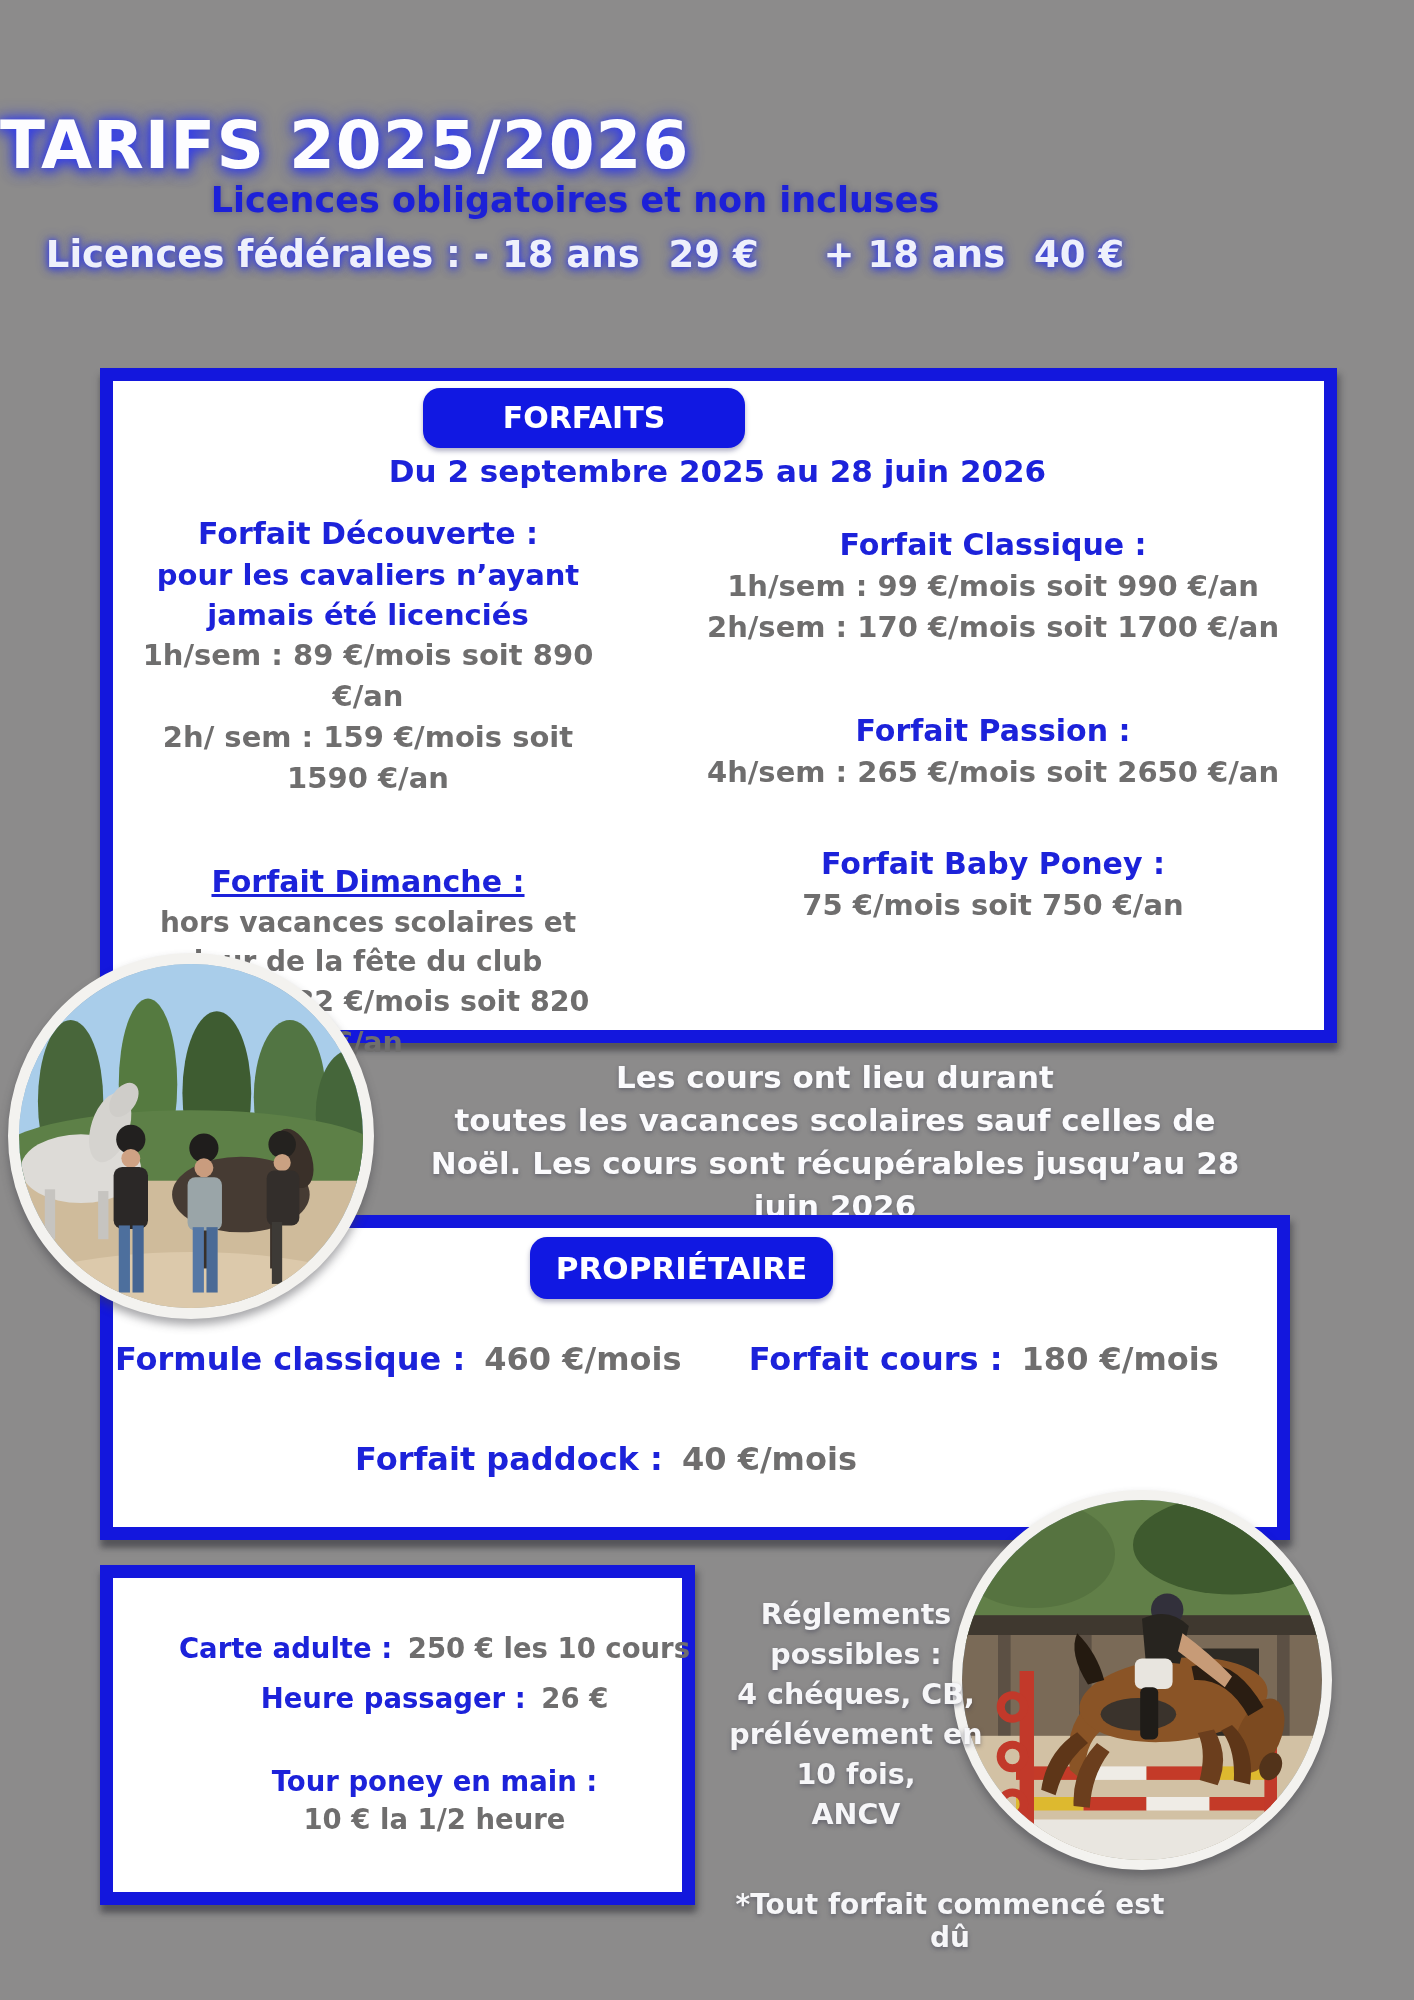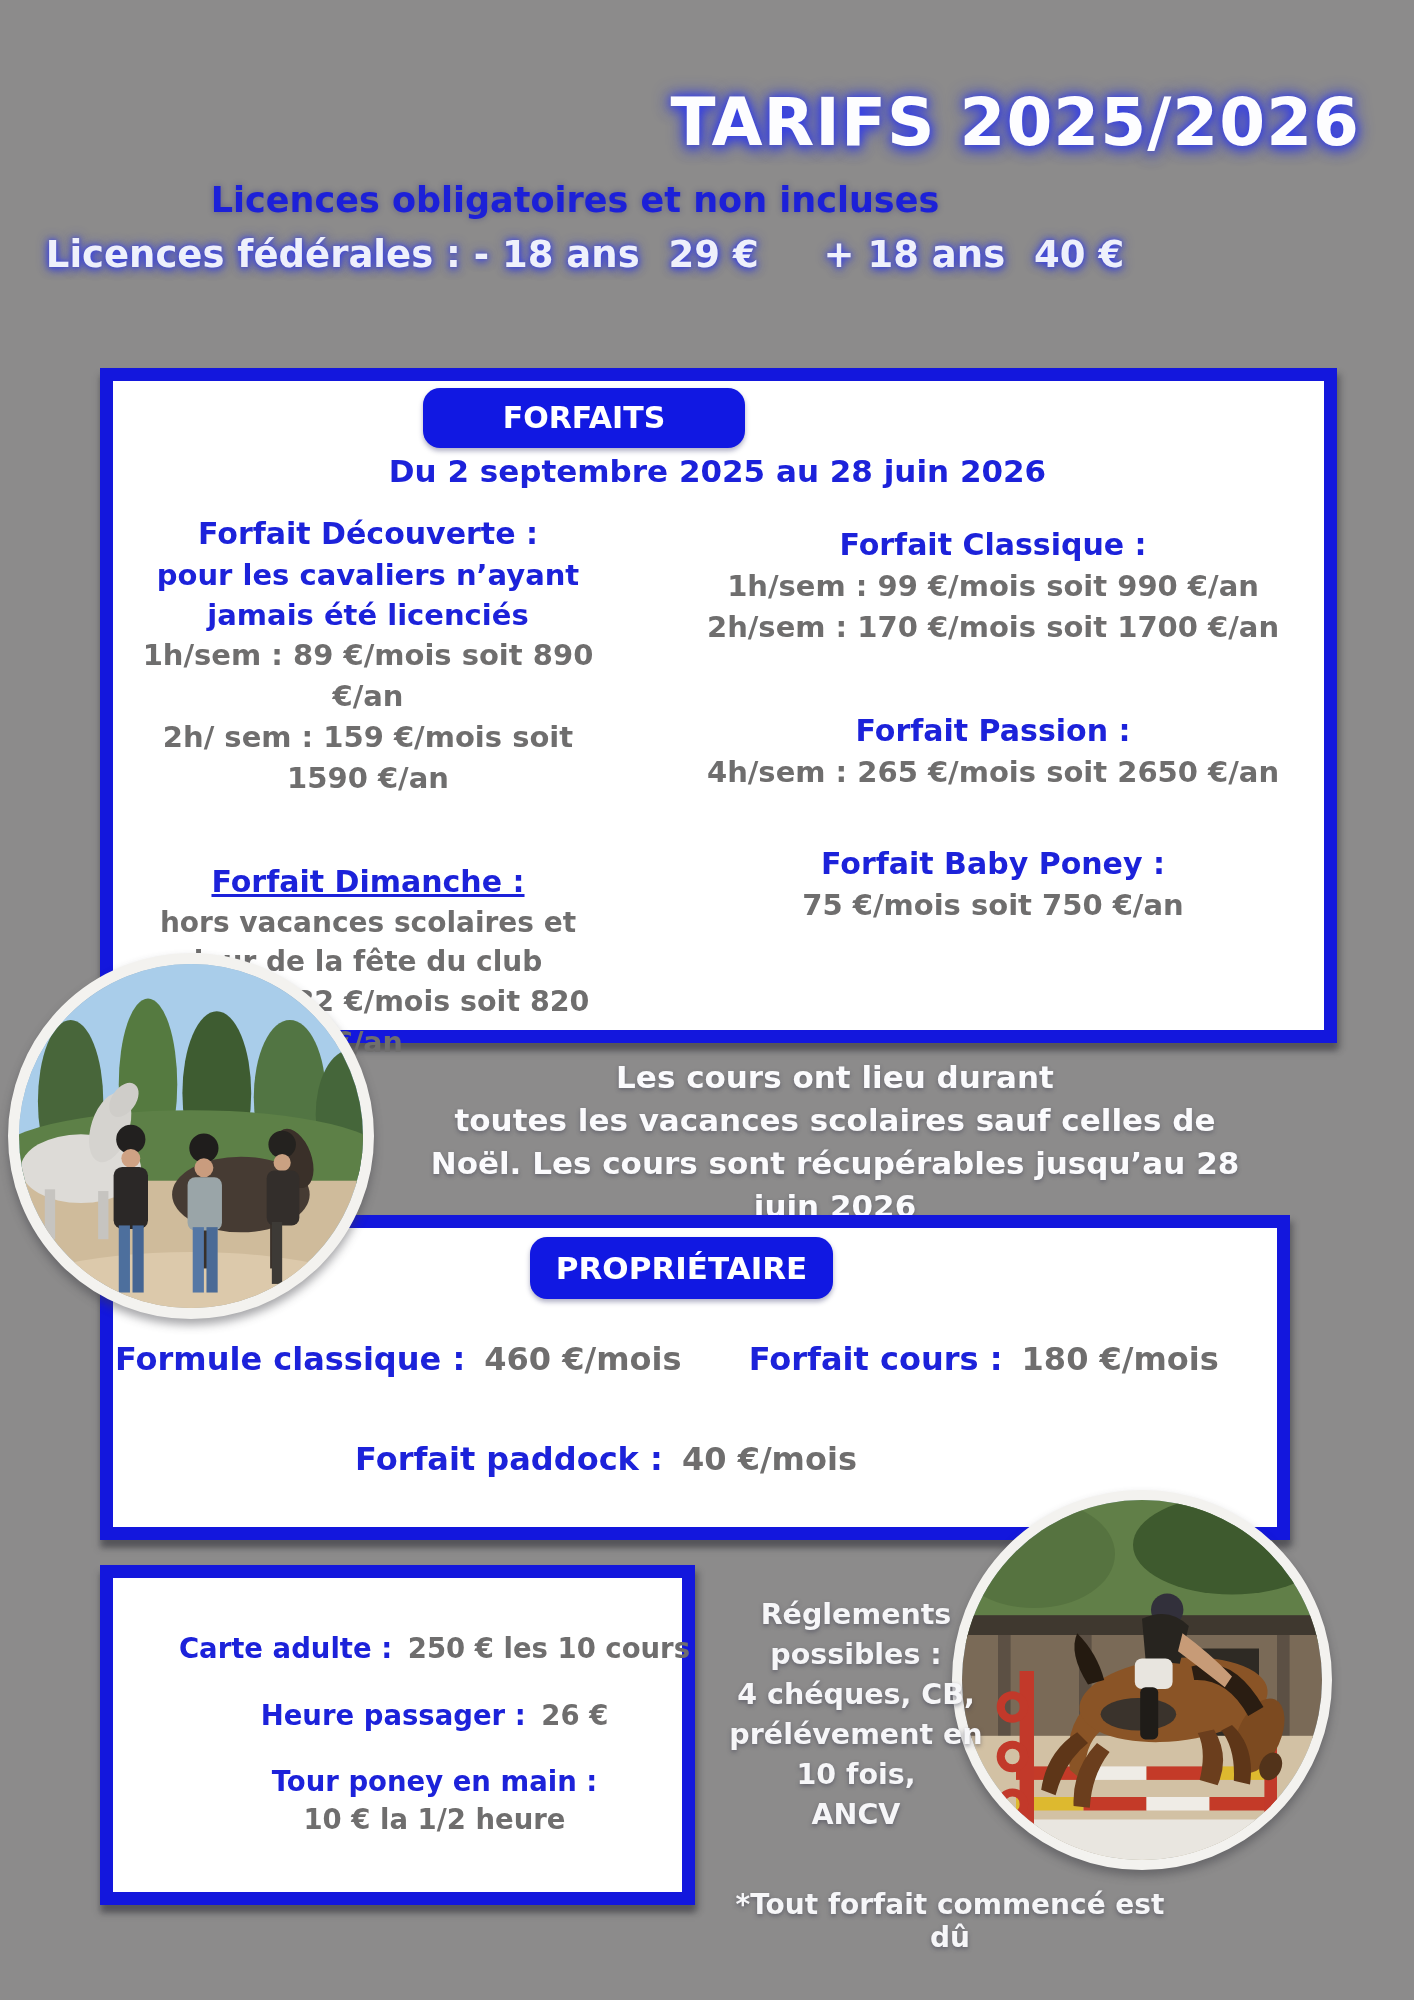--- a/index.html
+++ b/index.html
@@ -10,22 +10,22 @@
     background:#8c8b8b;
     overflow:hidden;
     font-family:"DejaVu Sans","Liberation Sans",sans-serif;
     font-weight:bold;
   }
   .abs{position:absolute;}
   .center{text-align:center;padding-left:37px;}
 
   
   .main-title{
-    left:0;top:84px;width:1360px;
-    font-size:66px;letter-spacing:1px;color:#fdfdff;text-align:right;
+    left:0;top:107px;width:1360px;
+    font-size:66px;letter-spacing:1px;color:#fdfdff;text-align:left;
     text-shadow:0 0 18px rgba(52,62,235,.95),0 0 8px rgba(52,62,235,.85),0 4px 14px rgba(40,50,210,.7);
   }
   .sub-title{
     left:0;top:180px;width:1150px;
     font-size:35px;color:#1c20d8;text-align:center;
     text-shadow:0 0 6px rgba(15,15,130,.35);
   }
   .licence-line{
     left:0;top:233px;width:1170px;
     font-size:37px;color:#eef0fb;text-align:center;
@@ -149,21 +149,21 @@
       <span class="blue-t">Forfait paddock :</span>
       <span class="gray-t" style="margin-left:8px;text-align:center;">40 €/mois</span>
     </div>
   </div>
 
   <div class="frame" style="left:100px;top:1565px;width:569px;height:314px;">
     <div class="abs center" style="left:0;top:52px;width:569px;font-size:27.5px;line-height:36px;">
       <span class="blue-t">Carte adulte :</span>
       <span class="gray-t" style="margin-left:6px;">250 € les 10 cours</span>
     </div>
-    <div class="abs center" style="left:0;top:119px;width:569px;font-size:27.5px;line-height:36px;">
+    <div class="abs center" style="left:0;top:102px;width:569px;font-size:27.5px;line-height:36px;">
       <span class="blue-t">Heure passager :</span>
       <span class="gray-t" style="margin-left:6px;">26 €</span>
     </div>
     <div class="abs center" style="left:0;top:184px;width:569px;font-size:27.5px;line-height:38px;">
       <div class="blue-t">Tour poney en main :</div>
       <div class="gray-t">10 € la 1/2 heure</div>
     </div>
   </div>
 
   <div class="abs payments preline">Réglements

